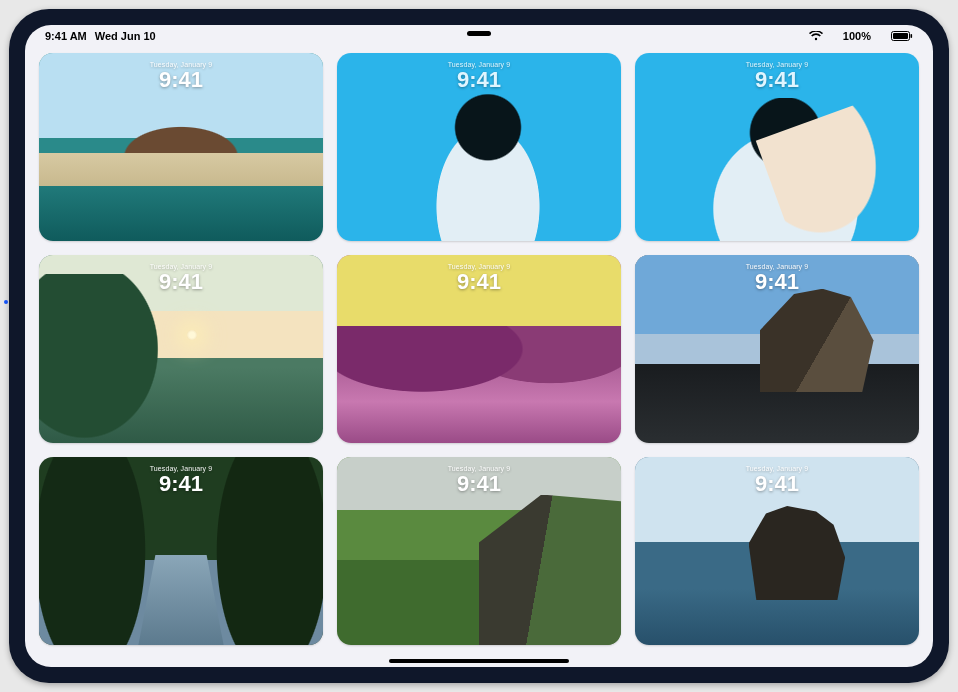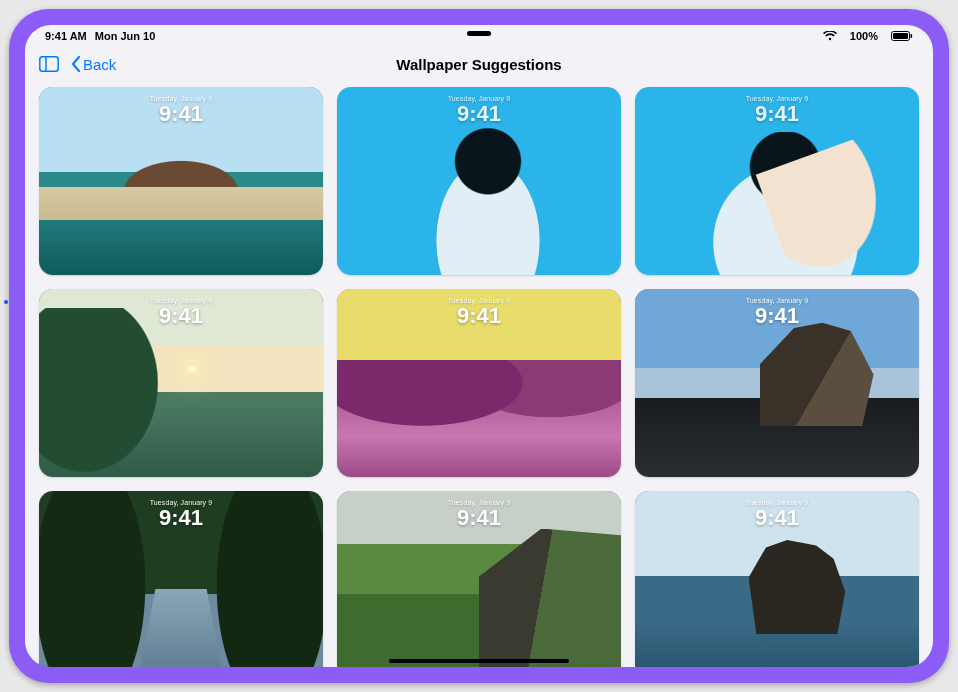--- a/index.html
+++ b/index.html
@@ -6,21 +6,21 @@
   html, body {
     width: 958px; height: 692px;
     background: #e8e8e8;
     font-family: -apple-system, "Helvetica Neue", Arial, sans-serif;
     overflow: hidden;
   }
   .device {
     position: absolute;
     left: 9px; top: 9px;
     width: 940px; height: 674px;
-    background: #8b5cf6;
+    background: #0f172a;
     border-radius: 40px;
     padding: 16px;
     box-shadow: 0 2px 6px rgba(0,0,0,.3);
   }
   .screen {
     width: 100%; height: 100%;
     background: #f2f2f7;
     border-radius: 26px;
     overflow: hidden;
     position: relative;
@@ -32,21 +32,21 @@
     height: 22px;
     display: flex;
     align-items: center;
     justify-content: space-between;
     padding: 0 20px;
     font-size: 11px;
     font-weight: 600;
     color: #000;
   }
   .statusbar .sb-left { display:flex; gap:8px; align-items:center; }
-  .statusbar .sb-right { display:flex; gap:13px; align-items:center; }
+  .statusbar .sb-right { display:flex; gap:20px; align-items:center; }
   .pill {
     position:absolute; left:50%; top:6px; transform:translateX(-50%);
     width:24px; height:5px; border-radius:3px; background:#000;
   }
   .sb-wifi svg, .sb-batt svg { display:block; }
   
   .navbar {
     height: 34px;
     position: relative;
     display:flex;
@@ -204,56 +204,39 @@
 
 <div class="side-dot"></div>
 
 <div class="device">
   <div class="screen">
     <div class="pill"></div>
 
     <div class="statusbar">
       <div class="sb-left">
         <span>9:41 AM</span>
-        <span>Mon Jun 10</span>
+        <span>Wed Jun 10</span>
       </div>
       <div class="sb-right">
         <span class="sb-wifi">
           <svg width="14" height="10" viewBox="0 0 14 10">
               <path d="M7 9.2a1.2 1.2 0 100-2.4 1.2 1.2 0 000 2.4zM3.3 5.6a5.2 5.2 0 017.4 0l1.2-1.2a6.9 6.9 0 00-9.8 0l1.2 1.2zM1 3.3a8.5 8.5 0 0112 0L14 2.1a10 10 0 00-14 0L1 3.3z" fill="#000"></path>
             </svg>
         </span>
         <span>100%</span>
         <span class="sb-batt">
           <svg width="22" height="10" viewBox="0 0 22 10">
               <rect x="0.5" y="0.5" width="18" height="9" rx="2" fill="none" stroke="#000"></rect>
               <rect x="2" y="2" width="15" height="6" rx="1" fill="#000"></rect>
               <rect x="19.5" y="3" width="1.6" height="4" rx="0.8" fill="#000"></rect>
             </svg>
         </span>
       </div>
     </div>
 
-    <div class="navbar">
-      <div class="nav-left">
-        <span class="sidebar-btn">
-          <svg width="20" height="16" viewBox="0 0 20 16">
-              <rect x="0.8" y="0.8" width="18.4" height="14.4" rx="2.5" fill="none" stroke="#007aff" stroke-width="1.5"></rect>
-              <line x1="7" y1="1" x2="7" y2="15" stroke="#007aff" stroke-width="1.5"></line>
-            </svg>
-        </span>
-        <span class="back-btn">
-          <svg width="10" height="16" viewBox="0 0 10 16">
-              <path d="M8 1L2 8l6 7" fill="none" stroke="#007aff" stroke-width="2" stroke-linecap="round" stroke-linejoin="round"></path>
-            </svg>
-          <span>Back</span>
-        </span>
-      </div>
-      <div class="nav-title">Wallpaper Suggestions</div>
-    </div>
 
     <div class="grid">
 
       <div class="tile t1">
         <div class="tile-art"></div>
         <div class="tile-clock">
           <div class="date">Tuesday, January 9</div>
           <div class="time">9:41</div>
         </div>
       </div>

